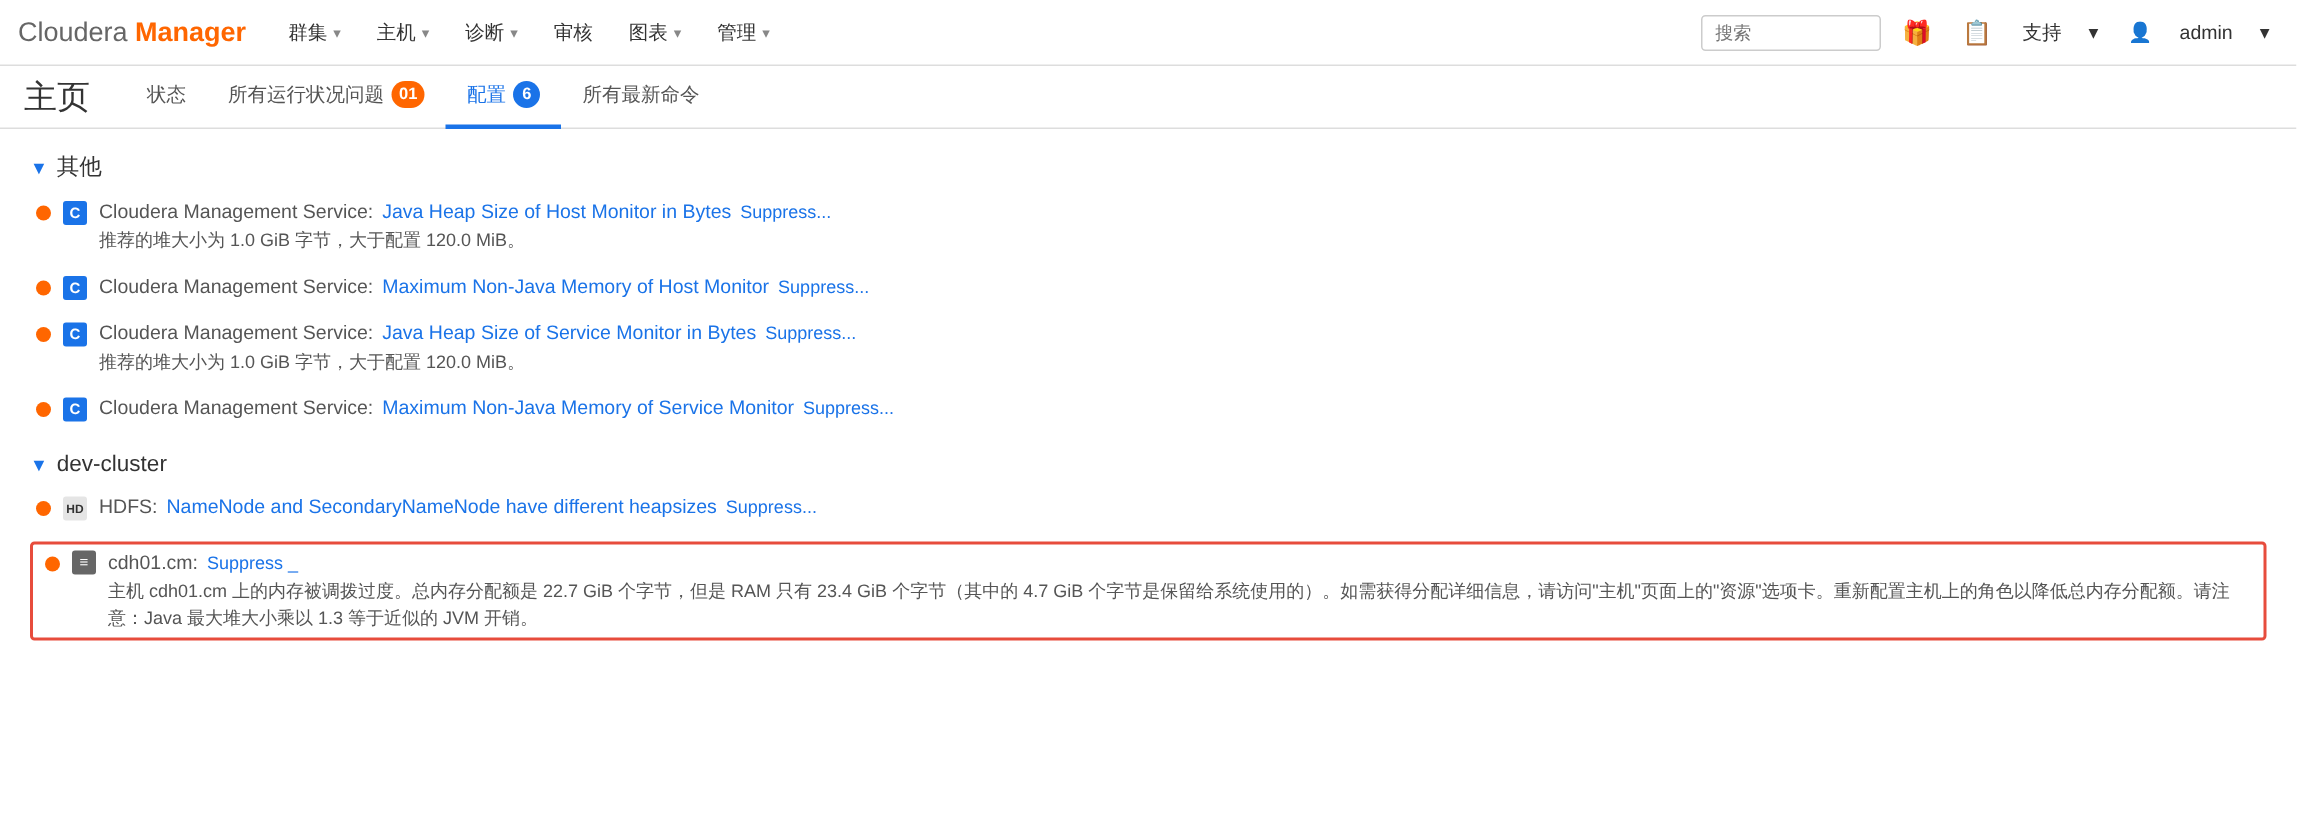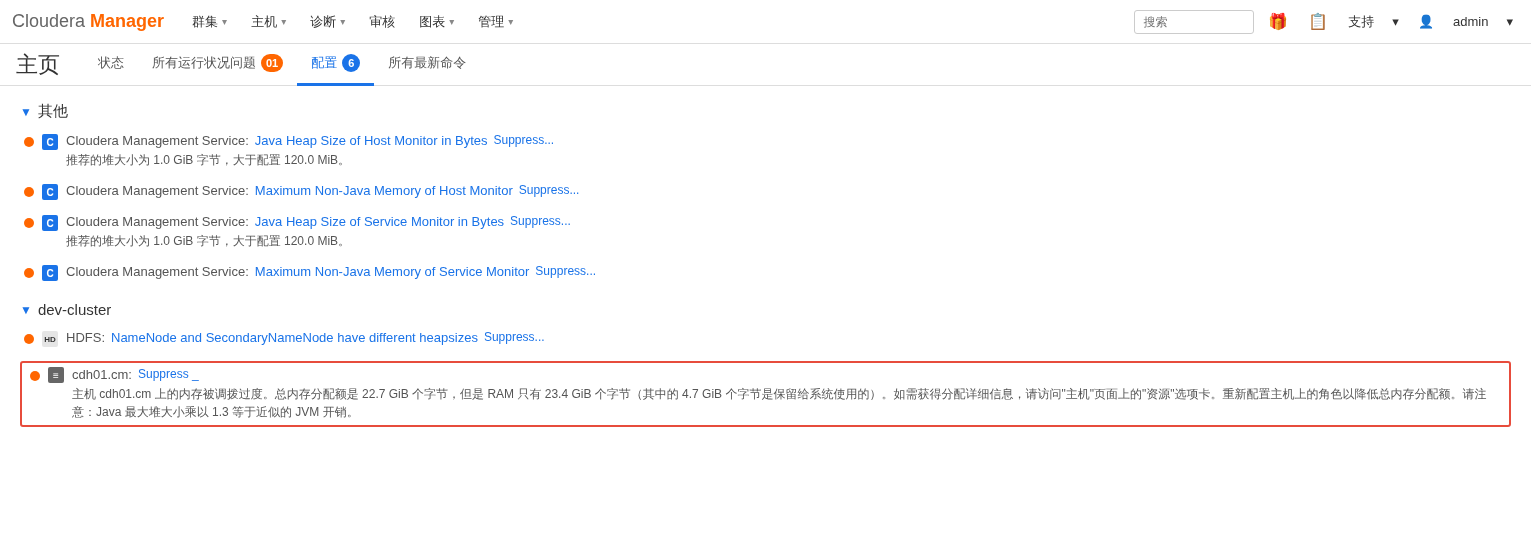--- a/index.html
+++ b/index.html
@@ -191,21 +191,21 @@
       justify-content: center;
       width: 16px;
       height: 16px;
       color: #fff;
       font-size: 10px;
       border-radius: 2px;
     }
     .alert-content { flex: 1; }
     .alert-title-line {
       display: flex;
-      align-items: flex-start;
+      align-items: flex-end;
       gap: 6px;
       flex-wrap: wrap;
     }
     .alert-service-name {
       color: #555;
       font-size: 13px;
     }
     .alert-link {
       color: #1a73e8;
       text-decoration: none;

